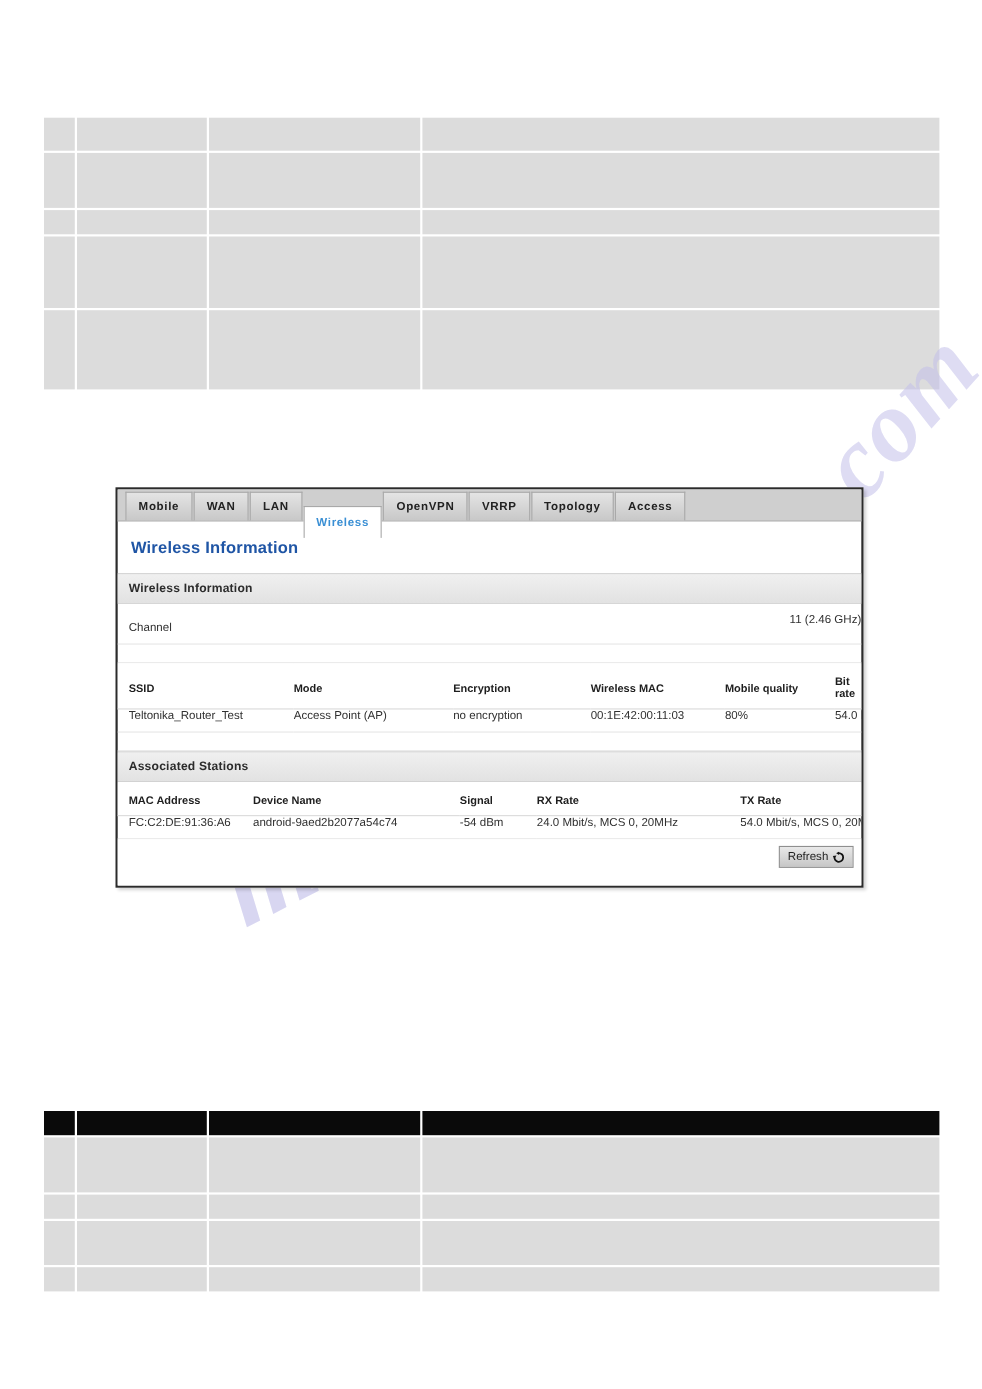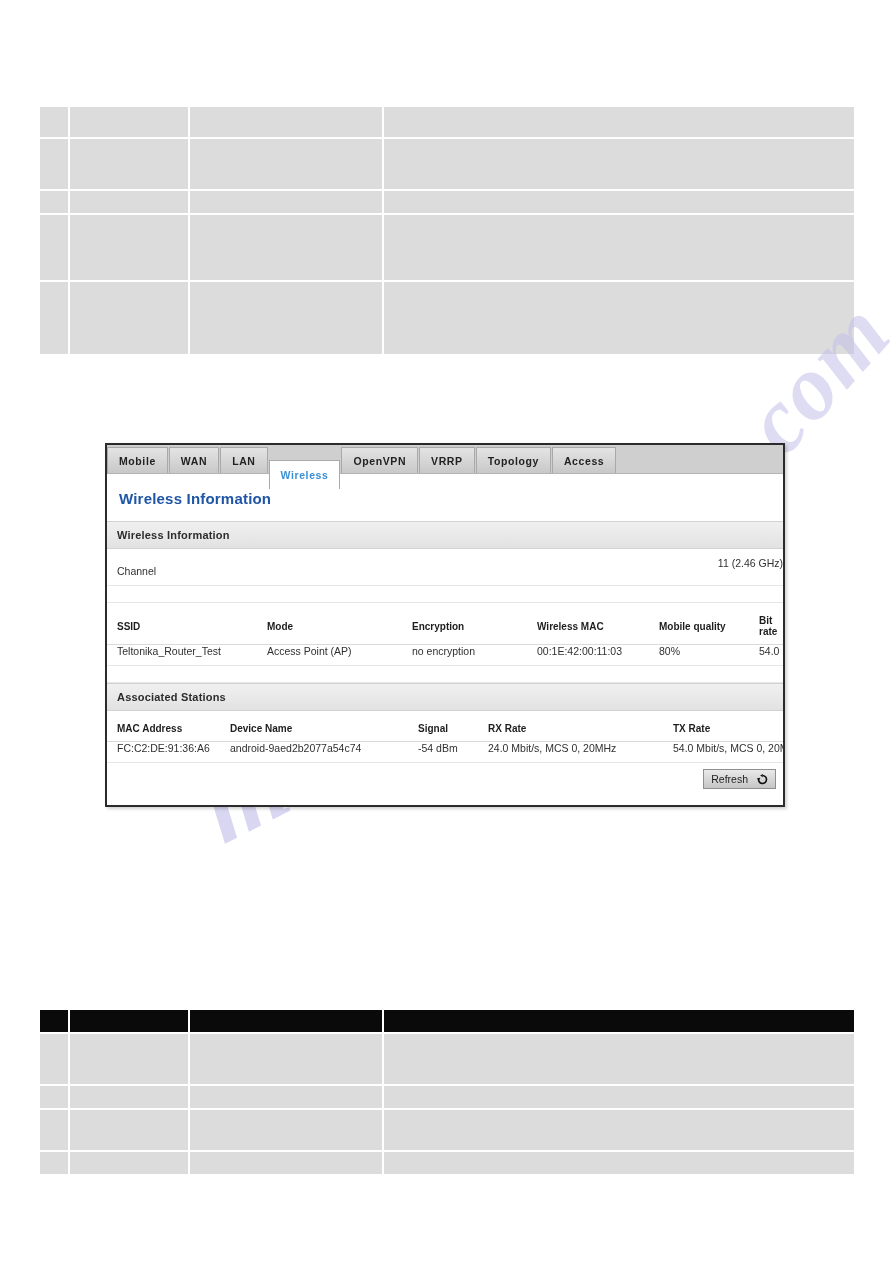--- a/index.html
+++ b/index.html
@@ -95,21 +95,21 @@
     box-shadow: 2px 2px 3px rgba(0,0,0,0.18);
   }
 
   
   .tabbar {
     display: flex;
     align-items: flex-end;
     height: 29px;
     background: #cfcfcf;
     border-bottom: 1px solid #b4b4b4;
-    padding-left: 0;
+    padding-left: 7px;
     box-sizing: border-box;
   }
   .tab {
     height: 26px;
     line-height: 26px;
     padding: 0 11px;
     font-size: 10.5px;
     font-weight: bold;
     color: #222222;
     background: linear-gradient(#e4e4e4, #c8c8c8);
@@ -221,21 +221,21 @@
     position: relative;
     background: #ffffff;
   }
   .refresh-btn {
     position: absolute;
     right: 7px;
     top: 6px;
     height: 20px;
     display: inline-flex;
     align-items: center;
-    gap: 9px;
+    gap: 4px;
     padding: 0 7px;
     background: linear-gradient(#e9e9e9, #c6c6c6);
     border: 1px solid #8f8f8f;
     font-size: 10.5px;
     color: #1f1f1f;
     cursor: pointer;
     box-sizing: border-box;
   }
   .refresh-icon svg { display: block; }
 </style>

